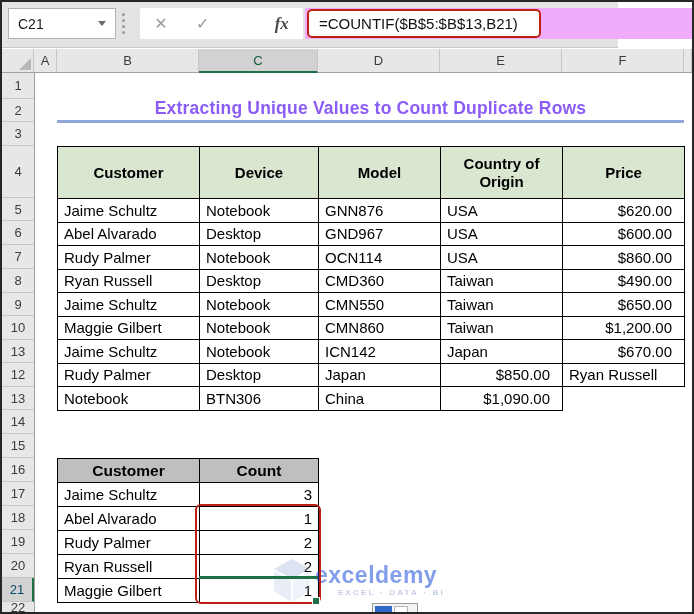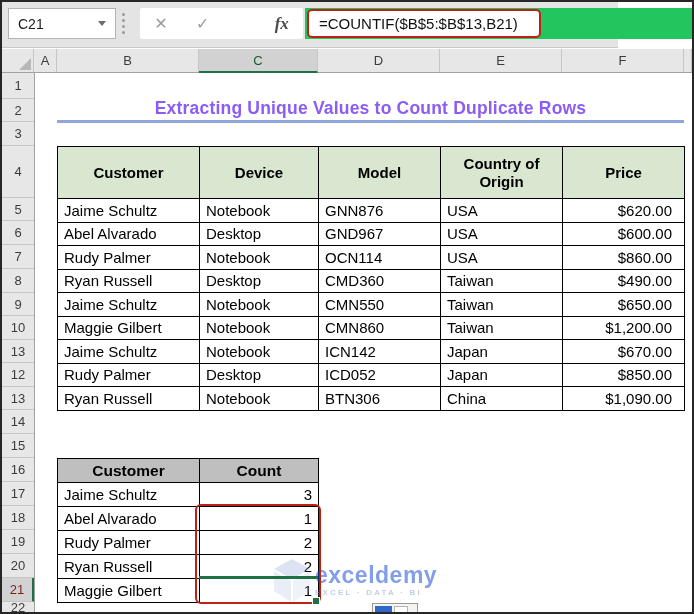--- a/index.html
+++ b/index.html
@@ -15,39 +15,39 @@
   .namebox .val{padding-left:9px;font-size:14px;color:#1a1a1a;flex:1;}
   .caret{width:0;height:0;border-left:4px solid transparent;border-right:4px solid transparent;
          border-top:5px solid #6a6a6a;margin-right:9px;}
   .dots{position:absolute;left:122px;top:13px;display:flex;flex-direction:column;gap:3px;}
   .dots i{width:3px;height:3px;border-radius:50%;background:#9a9a9a;}
   .fbtns{position:absolute;left:140px;top:8px;width:163px;height:31px;background:#fff;border-radius:2px;
          display:flex;align-items:center;justify-content:space-around;}
   .gicon{color:#9a9a9a;font-size:16px;line-height:1;}
   .fxlbl{font-family:"Liberation Serif",serif;font-style:italic;font-weight:bold;
          font-size:17px;color:#4a4a4a;margin-left:37px;}
-  .finput{position:absolute;left:305px;top:8px;width:387px;height:31px;background:#22c55e;}
+  .finput{position:absolute;left:305px;top:8px;width:387px;height:31px;background:#f0abfc;}
   .redbox-formula{position:absolute;left:2px;top:1px;width:234px;height:29px;border:2.5px solid #BE2114;
                   border-radius:5px;box-sizing:border-box;display:flex;align-items:center;background:#fff;}
   .formula-text{font-size:15px;color:#111;padding-left:10px;white-space:nowrap;}
 
   
   .colband{position:absolute;left:2px;top:49px;width:690px;height:24px;background:#E7E7E7;
            border-bottom:1px solid #A2A2A2;box-sizing:border-box;z-index:4;}
   .colcell{position:absolute;top:0;height:23px;display:flex;align-items:center;justify-content:center;
            font-size:13px;color:#3c3c3c;border-right:1px solid #C6C6C6;box-sizing:border-box;}
   .colcell.active{background:#D2D2D2;height:24px;border-bottom:2.5px solid #1E7145;color:#145c37;}
   .corner{position:absolute;left:0;top:0;width:32px;height:23px;border-right:1px solid #C6C6C6;box-sizing:border-box;}
   .corner b{position:absolute;right:2px;bottom:2px;width:12px;height:12px;background:#B7B7B7;
             clip-path:polygon(100% 0,100% 100%,0 100%);}
   .rowhdrs{position:absolute;left:2px;top:73px;width:33px;height:539px;background:#E7E7E7;
            border-right:1px solid #A2A2A2;box-sizing:border-box;overflow:hidden;z-index:4;}
   .rowcell{position:absolute;left:0;width:32px;display:flex;align-items:center;justify-content:center;
            font-size:13px;color:#3c3c3c;border-bottom:1px solid #C6C6C6;box-sizing:border-box;}
-  .rowcell.active{background:#D2D2D2;border-right:2.5px solid #1E7145;color:#7f1d1d;}
+  .rowcell.active{background:#D2D2D2;border-right:2.5px solid #1E7145;color:#0c4a6e;}
 
   
   .title{position:absolute;left:57px;top:97px;width:627px;height:23px;display:flex;align-items:center;
          justify-content:center;font-size:17.5px;font-weight:bold;color:#8b5cf6;letter-spacing:.2px;z-index:2;}
   .title-underline{position:absolute;left:57px;top:120px;width:627px;height:3px;background:#8FA8D9;z-index:2;}
 
   
   .mtable{position:absolute;left:57px;top:146px;display:grid;
           grid-template-columns:142px 119px 122px 122px 122px;
           grid-template-rows:52px repeat(9,23.5px);
@@ -72,21 +72,21 @@
                 border-radius:6px;box-sizing:border-box;z-index:6;}
   .sel-top{position:absolute;left:199px;top:576px;width:119px;height:2.5px;background:#1E7145;z-index:7;}
   .fill-handle{position:absolute;left:312px;top:597px;width:6px;height:6px;background:#1E7145;
                border:1px solid #fff;z-index:8;}
 
   
   .watermark{position:absolute;left:272px;top:558px;display:flex;align-items:flex-start;
              z-index:5;pointer-events:none;opacity:.55;}
   .wm-text{display:flex;flex-direction:column;margin-left:3px;margin-top:6px;}
   .wm-brand{font-size:23px;font-weight:bold;color:#1d4ed8;line-height:22px;letter-spacing:.5px;}
-  .wm-tag{font-size:8px;color:#93A5CF;letter-spacing:2.2px;margin-top:2px;font-weight:bold;}
+  .wm-tag{font-size:8px;color:#93A5CF;letter-spacing:2.2px;margin-top:2px;font-weight:bold;margin-left:23px;}
 
   
   .fill-options{position:absolute;left:372px;top:603px;width:46px;height:18px;background:#F4F4F4;
                 border:1px solid #9a9a9a;box-sizing:border-box;display:flex;align-items:flex-start;
                 padding:2px;gap:2px;z-index:3;}
   .fo-blue{width:17px;height:11px;background:#2E68C8;}
   .fo-white{width:14px;height:11px;background:#fff;border:1px solid #b5b5b5;box-sizing:border-box;}
 </style>
 </head>
 <body>
@@ -201,21 +201,20 @@
     <div class="mc r">$1,200.00</div>
 
     <div class="mc">Jaime Schultz</div>
     <div class="mc">Notebook</div>
     <div class="mc">ICN142</div>
     <div class="mc">Japan</div>
     <div class="mc r">$670.00</div>
 
     <div class="mc">Rudy Palmer</div>
     <div class="mc">Desktop</div>
-    <div class="mc">ICD052</div>
     <div class="mc">Japan</div>
     <div class="mc r">$850.00</div>
 
     <div class="mc">Ryan Russell</div>
     <div class="mc">Notebook</div>
     <div class="mc">BTN306</div>
     <div class="mc">China</div>
     <div class="mc r">$1,090.00</div>
   </div>
 

